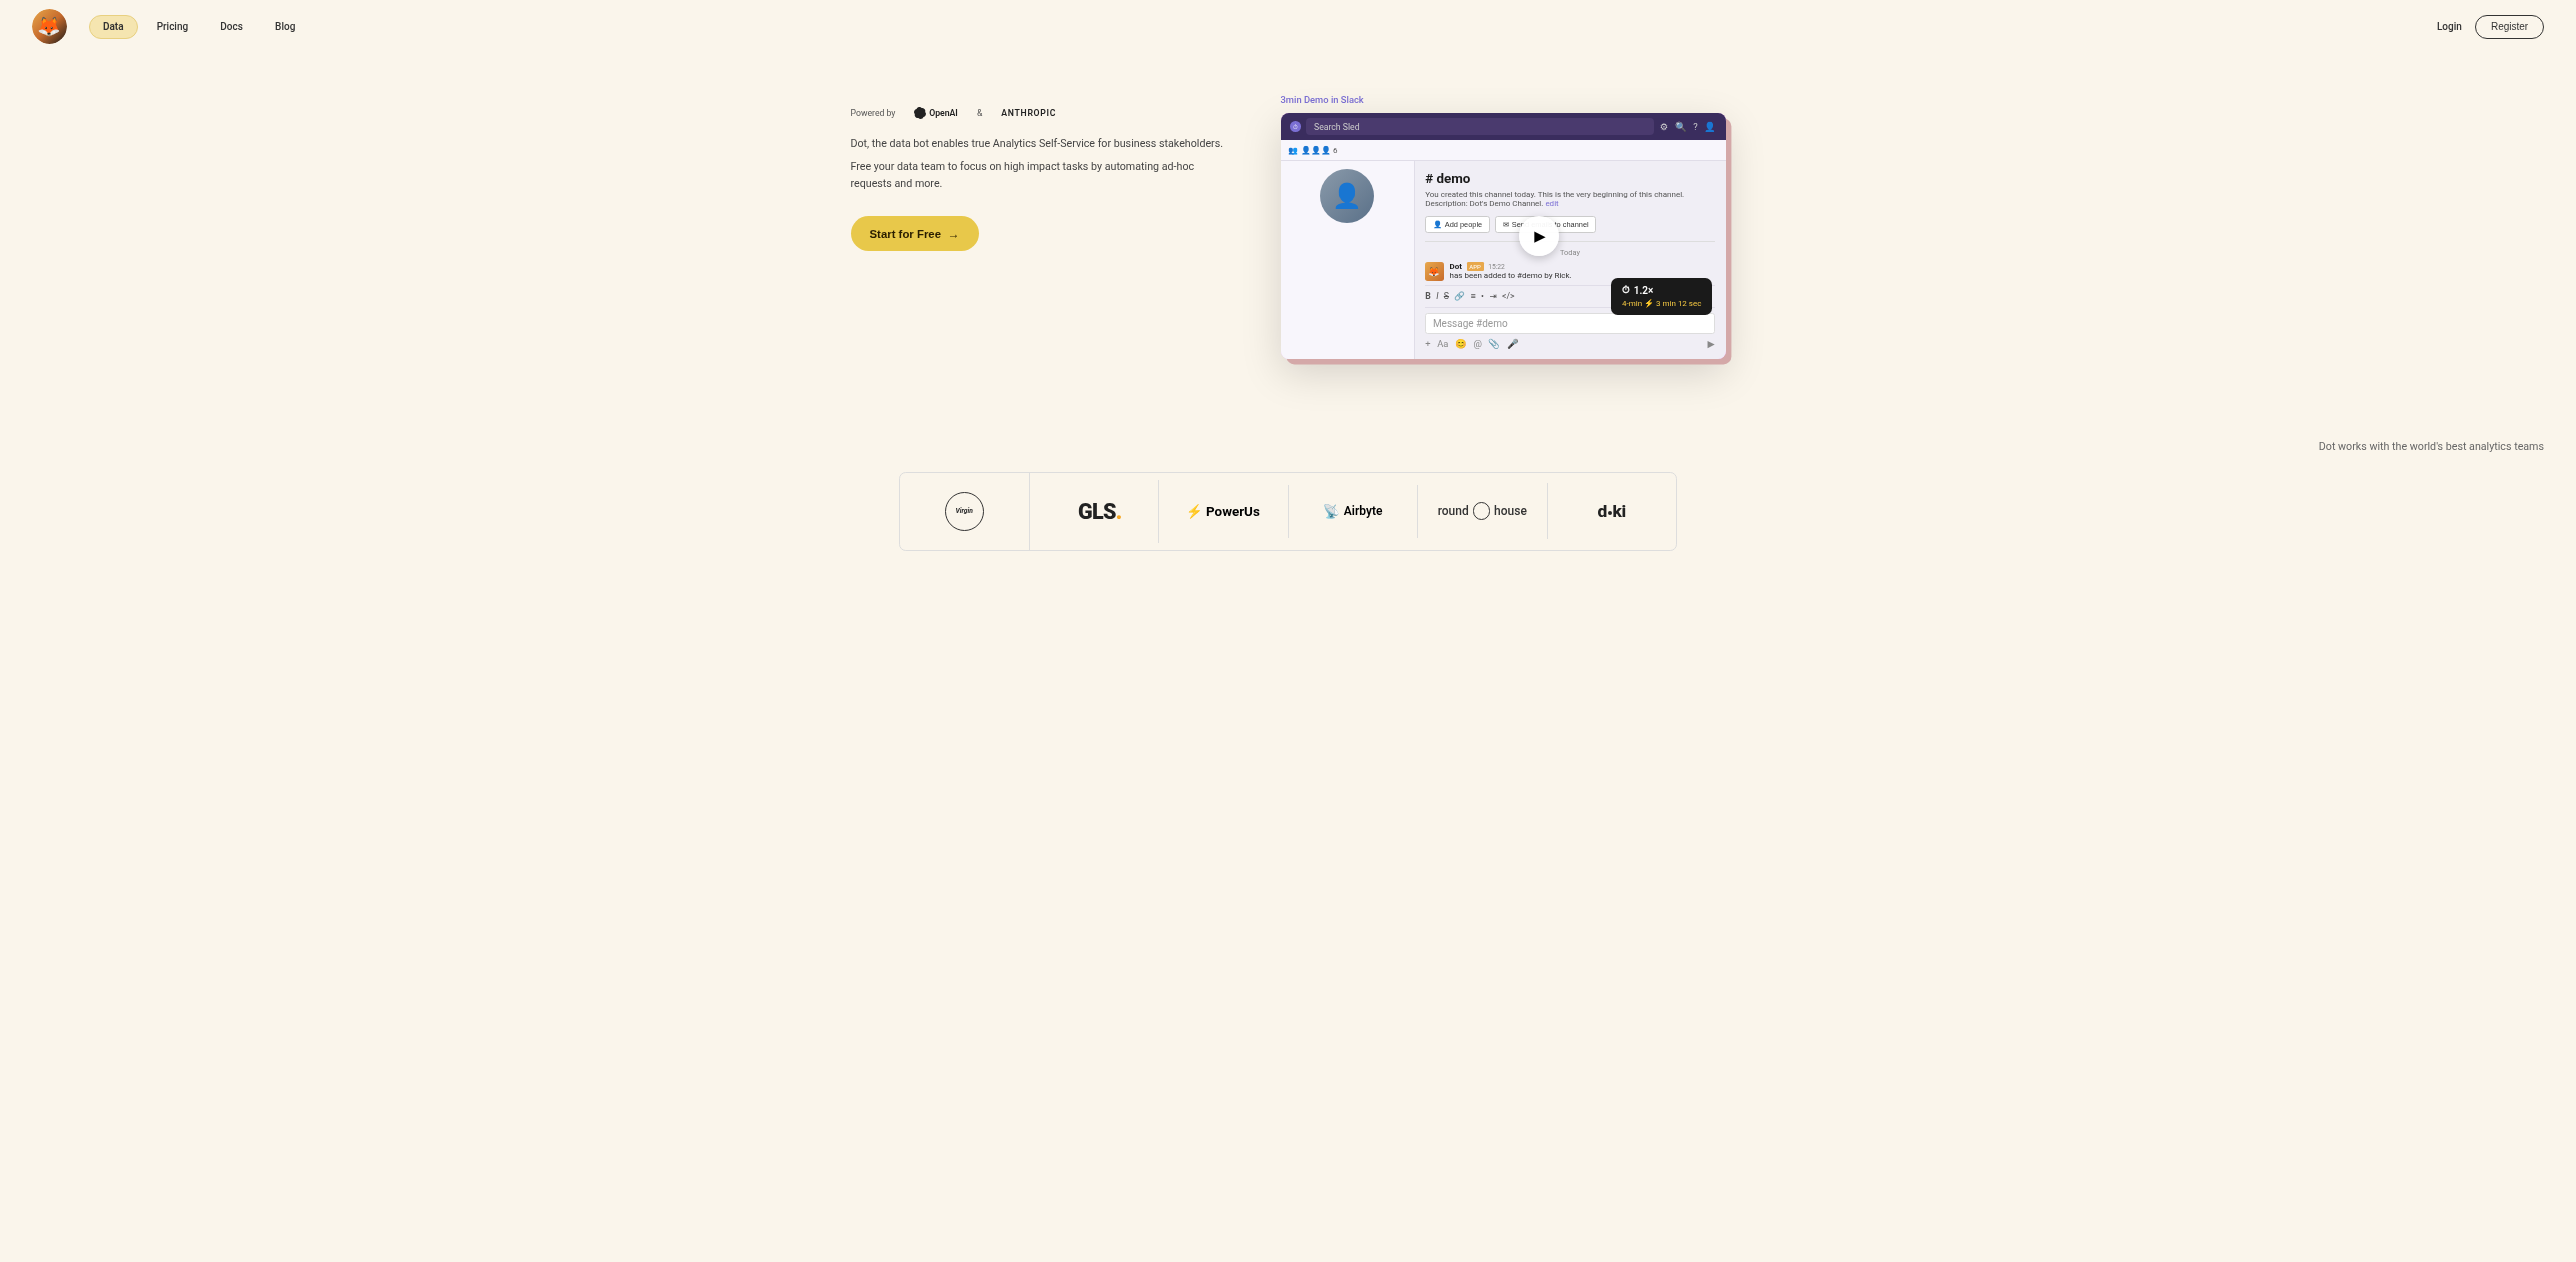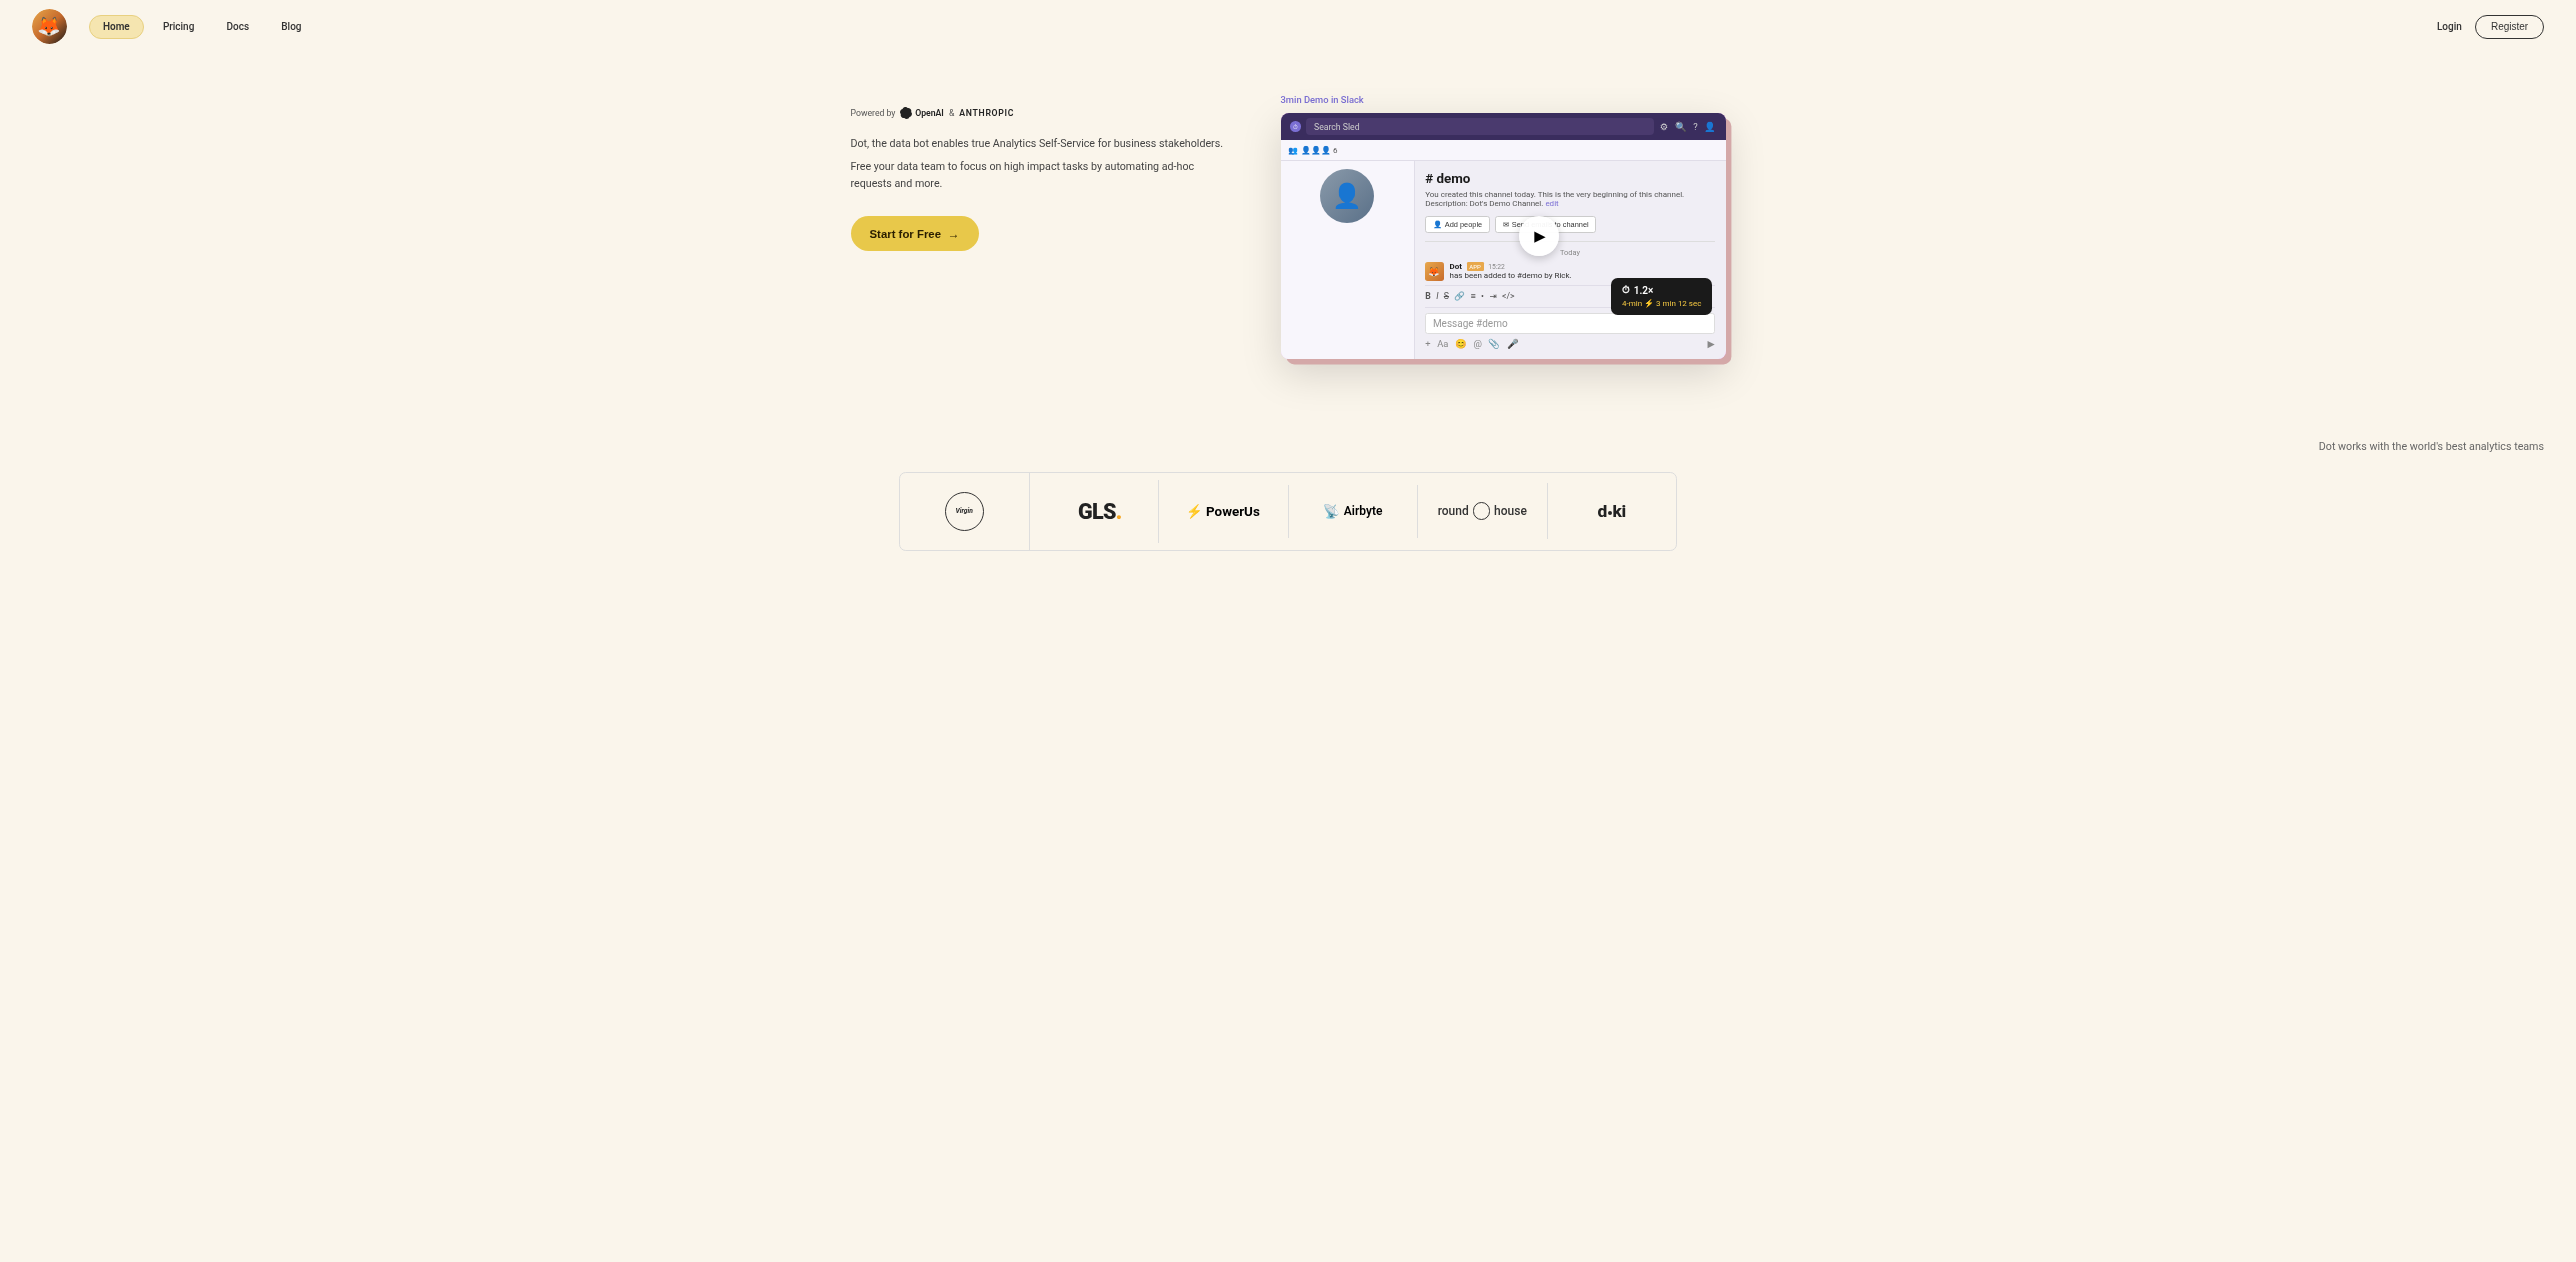--- a/index.html
+++ b/index.html
@@ -89,21 +89,21 @@
       margin: 0 auto;
     }
     .hero-left {
       flex: 1;
       max-width: 376px;
       padding-top: 13.4px;
     }
     .powered-by {
       display: flex;
       align-items: center;
-      gap: 5px;
+      gap: 19px;
       margin-bottom: 16px;
       font-size: 8.7px;
       color: #555;
     }
     .openai-logo {
       display: flex;
       align-items: center;
       gap: 2.7px;
       font-weight: 600;
       color: #222;
@@ -504,21 +504,21 @@
     }
   </style>
 </head>
 <body>
 
 <nav>
   <div class="nav-logo">
     <div class="nav-logo-img">🦊</div>
   </div>
   <div class="nav-links">
-    <a class="nav-link active">Home</a>
+    <a class="nav-link active">Data</a>
     <a class="nav-link">Pricing</a>
     <a class="nav-link">Docs</a>
     <a class="nav-link">Blog</a>
   </div>
   <div class="nav-right">
     <span class="nav-login">Login</span>
     <button class="nav-register">Register</button>
   </div>
 </nav>
 

